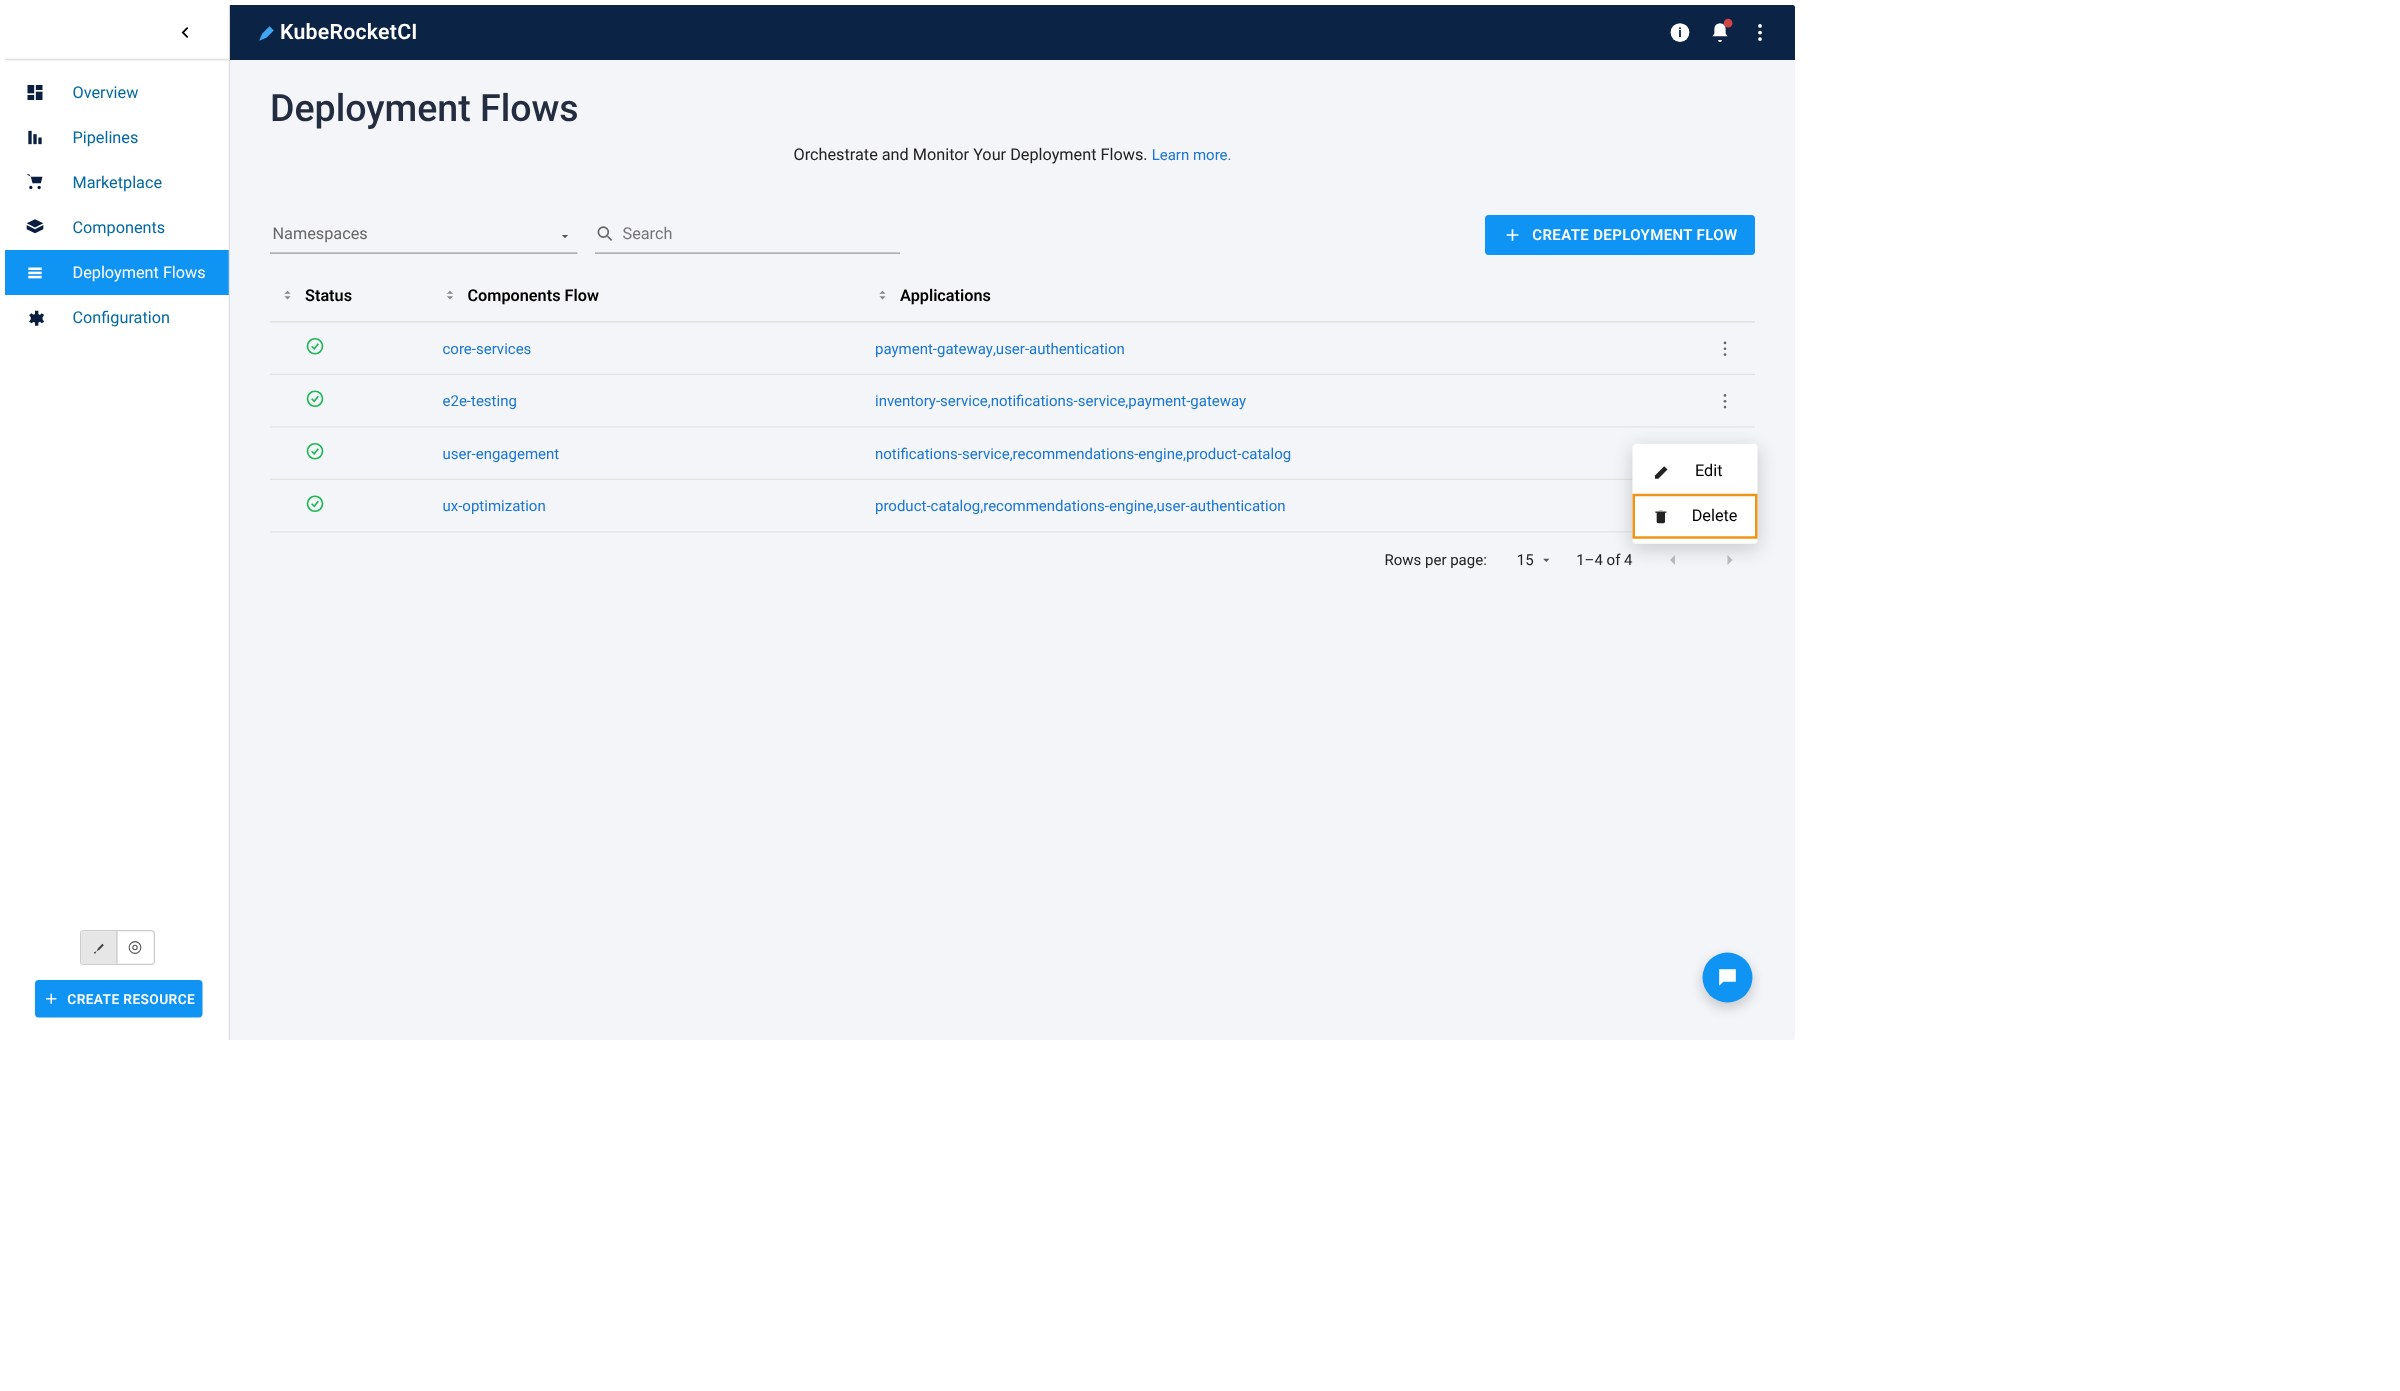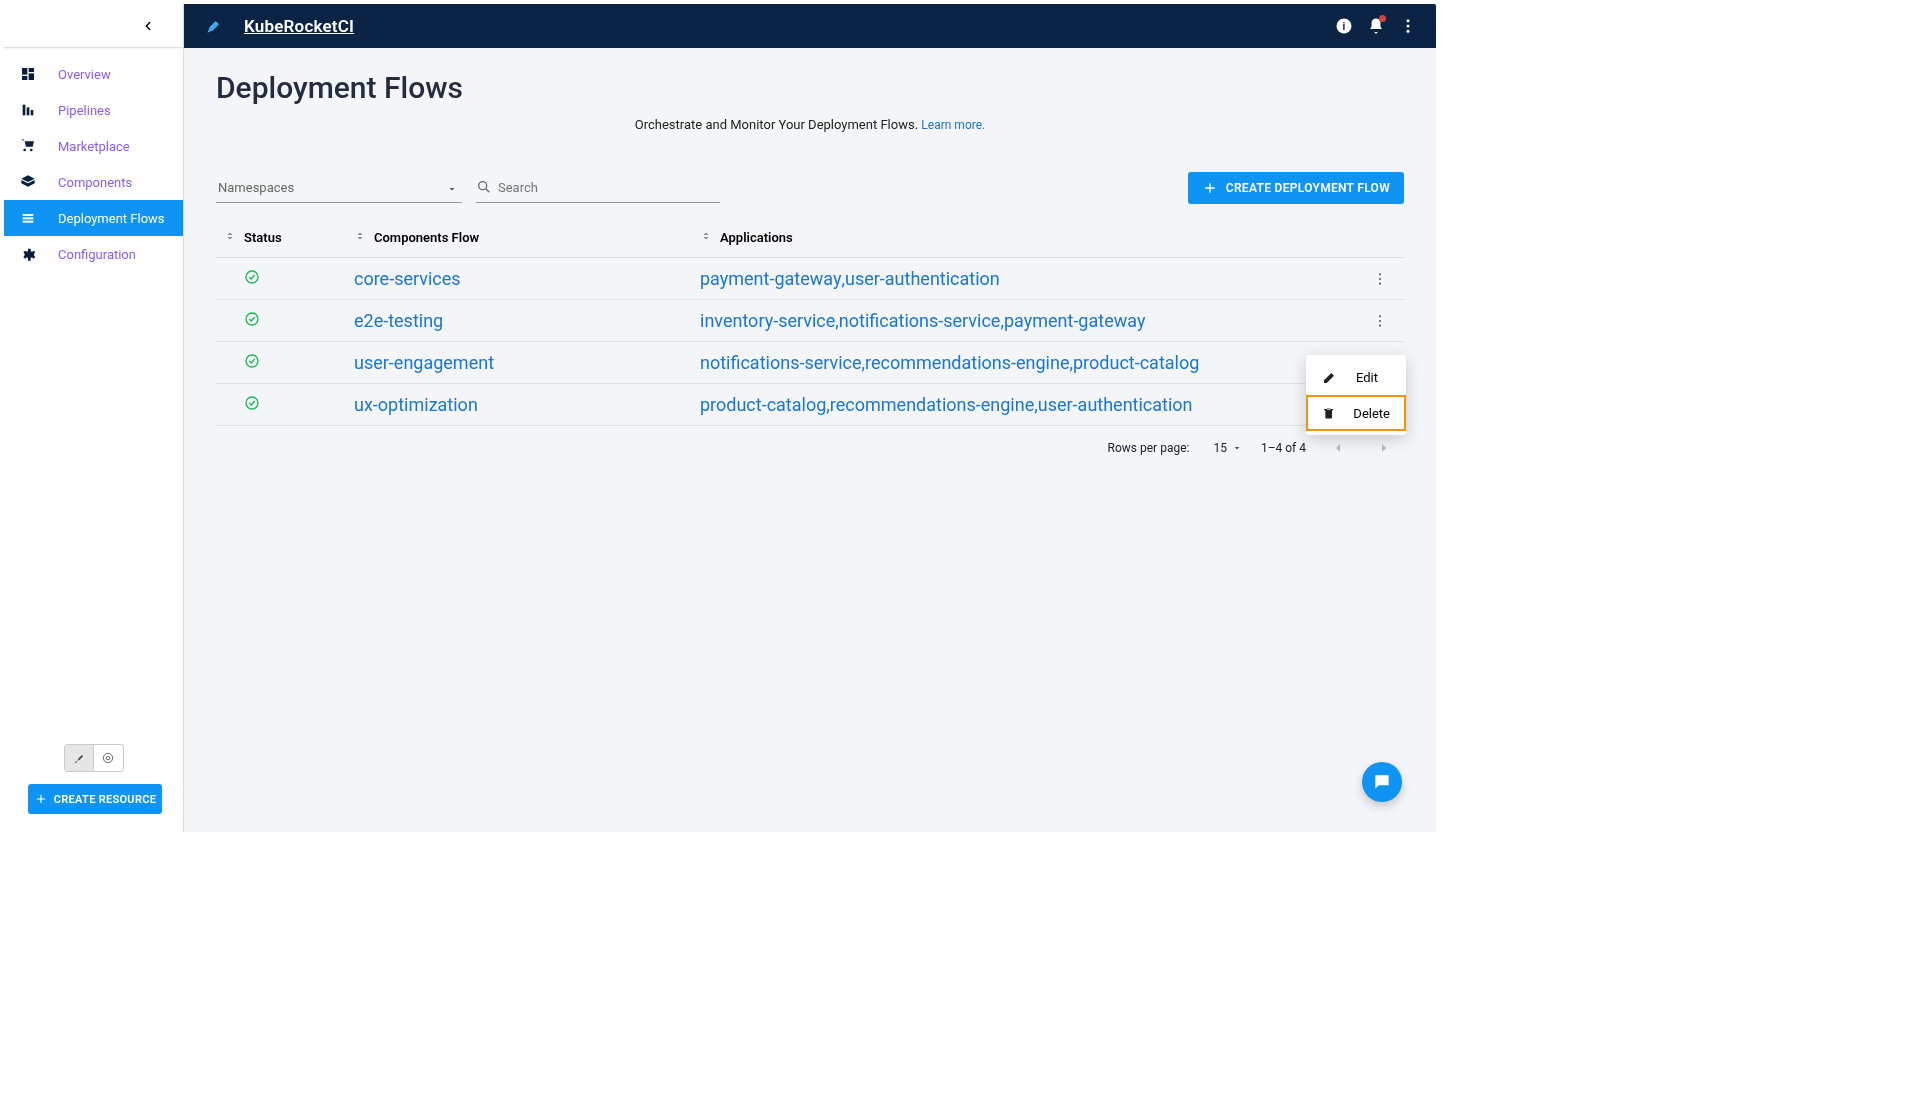--- a/index.html
+++ b/index.html
@@ -1,33 +1,33 @@
 <!DOCTYPE html>
 <html><head>
 <meta charset="utf-8">
 <style>
 * { margin: 0; padding: 0; box-sizing: border-box; font-family: -apple-system, BlinkMacSystemFont, "Segoe UI", Roboto, sans-serif; }
 body { background: #fff; width: 1440px; height: 836px; border: 4px solid #fff; border-radius: 6px; overflow: hidden; position: relative; }
 .app { display: flex; height: 100%; }
 .sidebar { width: 180px; background: #fff; display: flex; flex-direction: column; position: relative; border-right: 1px solid #ddd; }
 .sidebar-toggle { height: 44px; display: flex; align-items: center; justify-content: flex-end; padding-right: 28px; border-bottom: 1px solid #ddd; box-shadow: 0 1px 2px rgba(0,0,0,0.06); }
 .sidebar-nav { flex: 1; padding-top: 8px; }
-.nav-item { display: flex; align-items: center; height: 36px; padding-left: 14px; cursor: pointer; color: #8b5cf6; }
+.nav-item { display: flex; align-items: center; height: 36px; padding-left: 14px; cursor: pointer; color: #0369a1; }
 .nav-item.active { background: #0F94F3; color: #fff; }
 .nav-icon { width: 20px; height: 20px; display: flex; align-items: center; justify-content: center; margin-right: 20px; }
 .nav-label { font-size: 13px; }
 .sidebar-footer { padding: 12px 24px 18px; }
 .footer-toggle { display: flex; gap: 0; border: 1px solid #ccc; border-radius: 3px; width: 60px; margin: 0 auto 12px; }
 .footer-toggle-btn { width: 30px; height: 26px; display:flex; align-items:center; justify-content:center; }
 .footer-toggle-btn:first-child { background: #e6e6e6; border-right: 1px solid #ccc; }
 .create-resource { width: 134px; background: #0F94F3; color: #fff; border: none; border-radius: 3px; height: 30px; font-size: 11px; font-weight: 600; letter-spacing: 0.3px; display: flex; align-items: center; justify-content: center; cursor: pointer; }
 .create-resource svg { margin-right: 6px; }
 .main { flex: 1; display: flex; flex-direction: column; background: #F4F5F9; }
 .topbar { height: 44px; background: #0B2345; display: flex; align-items: center; padding: 0 12px 0 20px; color: #fff; }
-.brand { display: flex; align-items: flex-start; gap: 20px; text-decoration: underline; }
+.brand { display: flex; align-items: flex-start; gap: 0; }
 .brand-text { font-size: 17px; font-weight: 600; letter-spacing: 0.2px; }
 .topbar-spacer { flex: 1; }
 .topbar-icon { width: 32px; height: 32px; display: flex; align-items: center; justify-content: center; cursor: pointer; position: relative; }
 .notif-dot { position: absolute; top: 5px; right: 6px; width: 7px; height: 7px; background: #D24444; border-radius: 50%; }
 .content { padding: 22px 32px 0; flex: 1; overflow: auto; position: relative; }
 .page-title { font-size: 30px; font-weight: 500; color: #232D3F; margin-bottom: 12px; }
 .page-subtitle { font-size: 13px; color: #222; margin-bottom: 40px; text-align: center; }
 .page-subtitle a { color: #1976D2; text-decoration: none; font-size: 12px; }
 .toolbar { display: flex; align-items: center; margin-bottom: 14px; }
 .filter-namespaces { width: 246px; margin-right: 14px; position: relative; }
@@ -39,21 +39,21 @@
 .toolbar-spacer { flex: 1; }
 .create-flow-btn { background: #0F94F3; color: #fff; border: none; border-radius: 3px; height: 32px; padding: 0 14px; font-size: 12px; font-weight: 600; letter-spacing: 0.3px; display: flex; align-items: center; cursor: pointer; }
 .create-flow-btn svg { margin-right: 8px; }
 .table { width: 100%; }
 .th-row { display: flex; align-items: center; height: 40px; padding: 0 4px 0 8px; font-size: 13px; font-weight: 600; border-bottom: 1px solid #ddd; }
 .sort-icon { margin-right: 8px; color: #666; }
 .col-status { width: 130px; display: flex; align-items: center; }
 .col-flow { width: 346px; display: flex; align-items: center; }
 .col-apps { flex: 1; display: flex; align-items: center; }
 .col-actions { width: 40px; display: flex; align-items: center; justify-content: center; }
-.tr { display: flex; align-items: center; height: 42px; padding: 0 4px 0 8px; font-size: 18px; border-bottom: 1px solid #e3e3e3; }
+.tr { display: flex; align-items: center; height: 42px; padding: 0 4px 0 8px; font-size: 12px; border-bottom: 1px solid #e3e3e3; }
 .tr .col-status { padding-left: 20px; }
 .link { color: #1976D2; text-decoration: none; cursor: pointer; }
 .status-ok { color: #1DB954; }
 .row-menu { width: 28px; height: 28px; display:flex; align-items:center; justify-content:center; cursor: pointer; }
 .pagination { display: flex; align-items: center; justify-content: flex-end; padding: 8px 6px; font-size: 12px; color: #222; }
 .pagination > * { margin-left: 18px; }
 .rpp-select { display: inline-flex; align-items: center; margin-left: 24px; }
 .pager-btn { width: 28px; height: 28px; display:flex; align-items:center; justify-content:center; cursor: pointer; color: #888; }
 .context-menu { position: absolute; top: 307px; right: 30px; width: 100px; background: #fff; border-radius: 3px; box-shadow: 0 4px 16px rgba(0,0,0,0.18); padding: 4px 0; }
 .ctx-item { display: flex; align-items: center; height: 36px; padding: 0 16px; font-size: 13px; cursor: pointer; }

